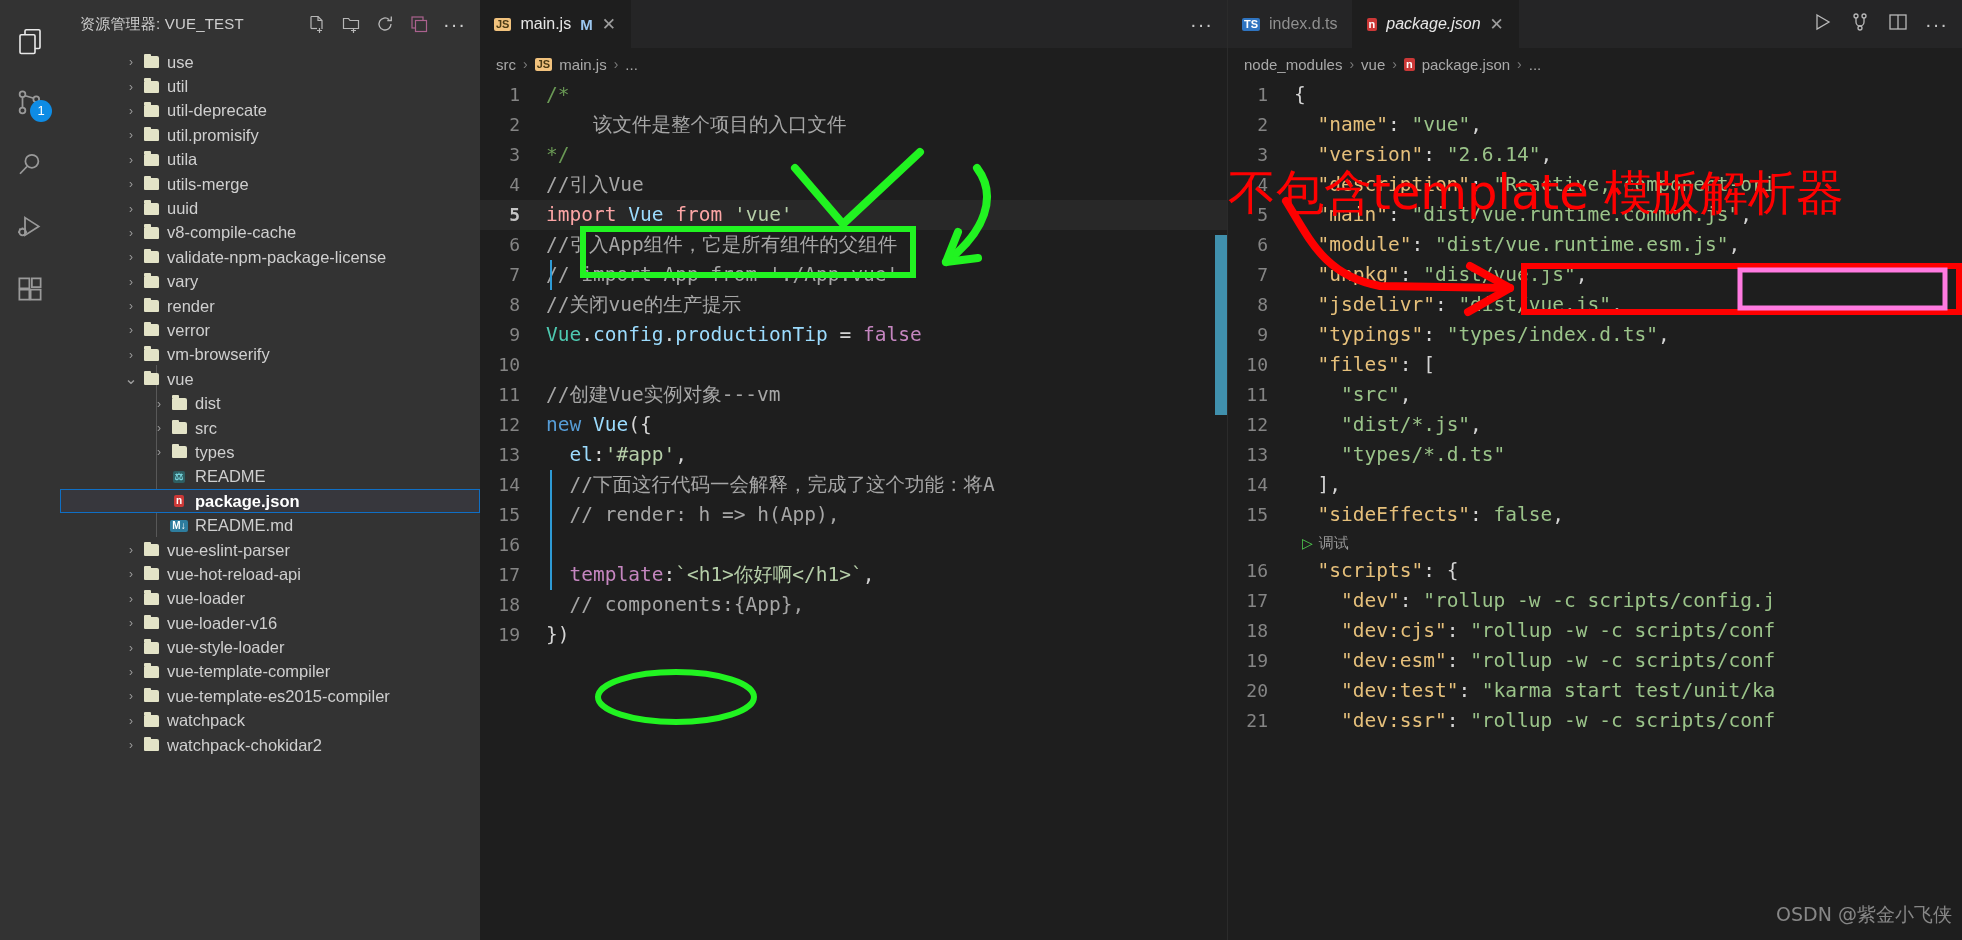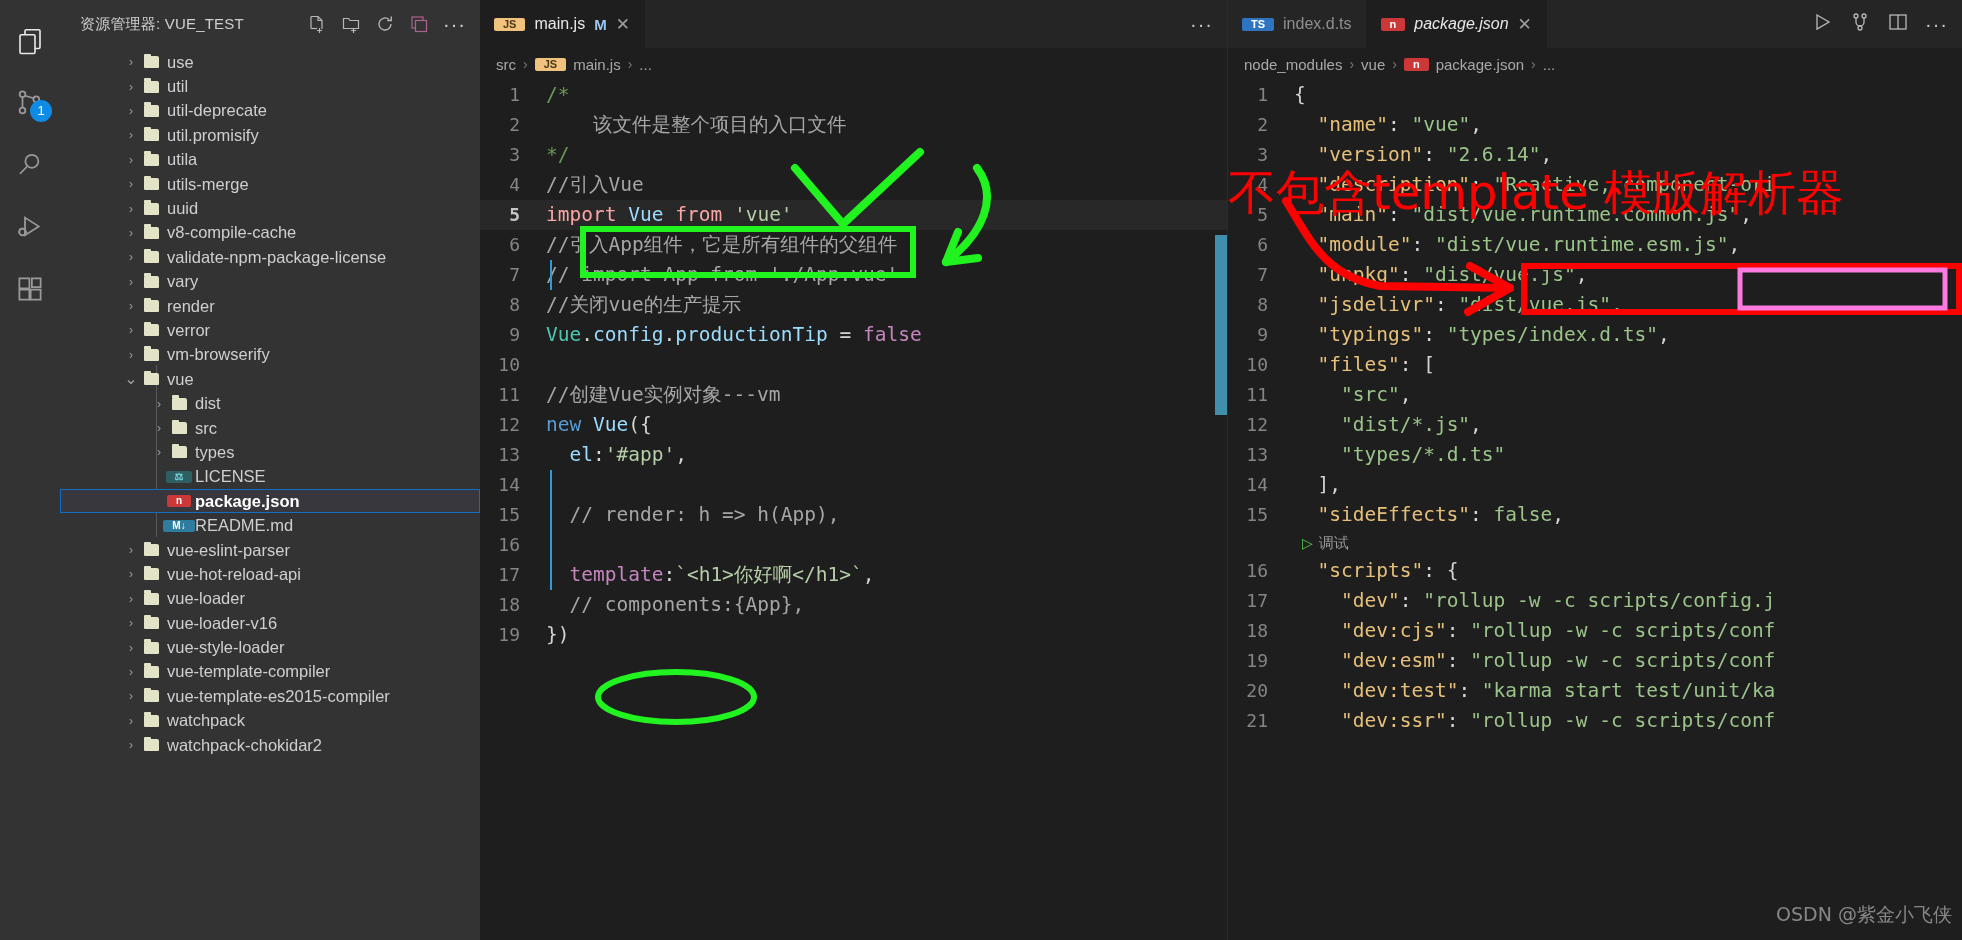--- a/index.html
+++ b/index.html
@@ -40,21 +40,21 @@
     height:24.4px; display:flex; align-items:center; font-size:16px;
     color:#ccc; white-space:nowrap; cursor:pointer; position:relative;
   }
   .row.selected { background:#37373d; outline:1px solid #0f6fc5; outline-offset:-1px; }
   .row .chev { width:18px; flex:0 0 18px; display:flex; align-items:center; justify-content:center; color:#9b9b9b; font-size:12px; }
   .row .ficon { width:22px; flex:0 0 22px; display:flex; align-items:center; justify-content:center; margin-right:5px; }
   .row .lbl { font-size:16.5px; color:#cfcfcf; }
   .row.selected .lbl { color:#fff; }
   .folder-glyph { width:15px; height:12px; background:#e3e3c7; border-radius:1px 2px 1px 1px; position:relative; }
   .folder-glyph:after { content:""; position:absolute; left:0; top:-2.5px; width:7px; height:3px; background:#e3e3c7; border-radius:1px 1px 0 0; }
-  .fileico { font-size:11px; font-weight:bold; border-radius:2px; padding:1px 9px; line-height:1; font-family:"Liberation Sans", sans-serif; }
+  .fileico { font-size:11px; font-weight:bold; border-radius:2px; padding:1px 2px; line-height:1; font-family:"Liberation Sans", sans-serif; }
   .guide { position:absolute; top:0; bottom:0; width:1px; background:#585858; }
 
   
   .editors { flex:1; display:flex; min-width:0; }
   .pane { display:flex; flex-direction:column; min-width:0; background:#1e1e1e; }
   .pane-left  { width:748px; flex:0 0 748px; border-right:1px solid #2b2b2b; }
   .pane-right { flex:1; }
 
   .tabsbar { height:48px; background:#252526; display:flex; align-items:stretch; position:relative; }
   .tab {
@@ -327,21 +327,21 @@
           <span class="ficon">
             <span class="folder-glyph"></span>
           </span>
           <span class="lbl">types</span>
         </div>
         <div class="row" style="padding-left: 90px;">
           <span class="chev"></span>
           <span class="ficon">
             <span class="fileico" style="background: rgb(45, 95, 99); color: rgb(118, 208, 216); font-size: 10px;">⚖</span>
           </span>
-          <span class="lbl">LICENSE</span>
+          <span class="lbl">README</span>
         </div>
         <div class="row selected" style="padding-left: 90px;">
           <span class="chev"></span>
           <span class="ficon">
             <span class="fileico" style="background: rgb(203, 56, 55); color: rgb(255, 255, 255); font-size: 10px;">n</span>
           </span>
           <span class="lbl" style="font-weight: bold;">package.json</span>
         </div>
         <div class="row" style="padding-left: 90px;">
           <span class="chev"></span>
@@ -446,21 +446,21 @@
           <div class="codeline"><div class="gutter" style="width: 56px; flex: 0 0 56px;">4</div><div class="ctext"><span class="c-comg">//引入Vue</span></div></div>
           <div class="codeline hl-line"><div class="gutter cur" style="width: 56px; flex: 0 0 56px;">5</div><div class="ctext"><span class="c-orange">import</span><span class="c-plain"> </span><span class="c-id">Vue</span><span class="c-plain"> </span><span class="c-orange">from</span><span class="c-plain"> </span><span class="c-strg">'vue'</span></div></div>
           <div class="codeline"><div class="gutter" style="width: 56px; flex: 0 0 56px;">6</div><div class="ctext"><span class="c-comg">//引入App组件，它是所有组件的父组件</span></div></div>
           <div class="codeline"><div class="gutter" style="width: 56px; flex: 0 0 56px;">7</div><div class="ctext"><span class="c-comg">// import App from './App.vue'</span></div></div>
           <div class="codeline"><div class="gutter" style="width: 56px; flex: 0 0 56px;">8</div><div class="ctext"><span class="c-comg">//关闭vue的生产提示</span></div></div>
           <div class="codeline"><div class="gutter" style="width: 56px; flex: 0 0 56px;">9</div><div class="ctext"><span class="c-type">Vue</span><span class="c-punc">.</span><span class="c-id">config</span><span class="c-punc">.</span><span class="c-id">productionTip</span><span class="c-plain"> = </span><span class="c-kw">false</span></div></div>
           <div class="codeline"><div class="gutter" style="width: 56px; flex: 0 0 56px;">10</div><div class="ctext"></div></div>
           <div class="codeline"><div class="gutter" style="width: 56px; flex: 0 0 56px;">11</div><div class="ctext"><span class="c-comg">//创建Vue实例对象---vm</span></div></div>
           <div class="codeline"><div class="gutter" style="width: 56px; flex: 0 0 56px;">12</div><div class="ctext"><span class="c-kw2">new</span><span class="c-plain"> </span><span class="c-id">Vue</span><span class="c-punc">({</span></div></div>
           <div class="codeline"><div class="gutter" style="width: 56px; flex: 0 0 56px;">13</div><div class="ctext"><span class="c-plain">  </span><span class="c-id">el</span><span class="c-punc">:</span><span class="c-strg">'#app'</span><span class="c-punc">,</span></div></div>
-          <div class="codeline"><div class="gutter" style="width: 56px; flex: 0 0 56px;">14</div></div>
+          <div class="codeline"><div class="gutter" style="width: 56px; flex: 0 0 56px;">14</div><div class="ctext"><span class="c-comg">  //下面这行代码一会解释，完成了这个功能：将A</span></div></div>
           <div class="codeline"><div class="gutter" style="width: 56px; flex: 0 0 56px;">15</div><div class="ctext"><span class="c-comg">  // render: h =&gt; h(App),</span></div></div>
           <div class="codeline"><div class="gutter" style="width: 56px; flex: 0 0 56px;">16</div><div class="ctext"></div></div>
           <div class="codeline"><div class="gutter" style="width: 56px; flex: 0 0 56px;">17</div><div class="ctext"><span class="c-plain">  </span><span class="c-mag">template</span><span class="c-punc">:</span><span class="c-strg">`&lt;h1&gt;你好啊&lt;/h1&gt;`</span><span class="c-punc">,</span></div></div>
           <div class="codeline"><div class="gutter" style="width: 56px; flex: 0 0 56px;">18</div><div class="ctext"><span class="c-comg">  // components:{App},</span></div></div>
           <div class="codeline"><div class="gutter" style="width: 56px; flex: 0 0 56px;">19</div><div class="ctext"><span class="c-punc">})</span></div></div>
           <div class="cursorbar" style="left: 70px; top: 180px; height: 30px;"></div>
           <div class="cursorbar" style="left: 70px; top: 390px; height: 120px;"></div>
           <div class="scroll-deco" style="top: 155px; height: 180px; background: rgb(79, 193, 233); opacity: 0.7; right: 0px;"></div>
         </div>
     </div>

